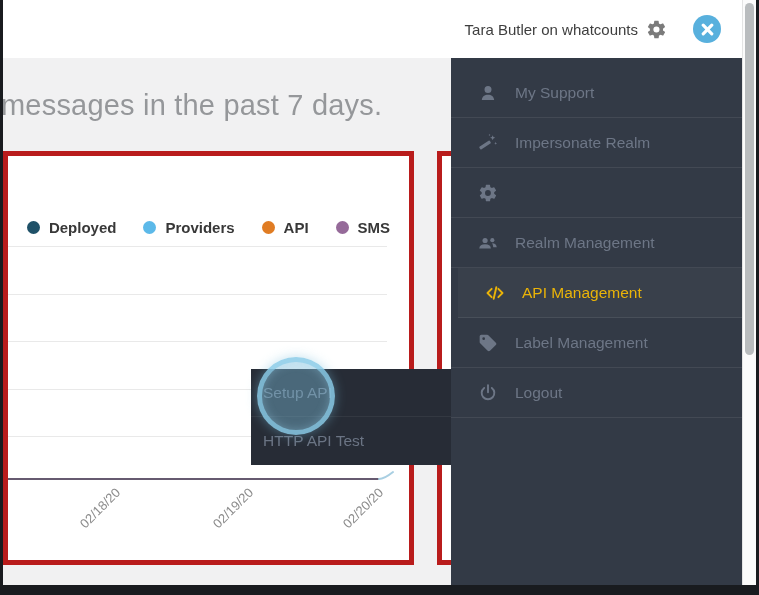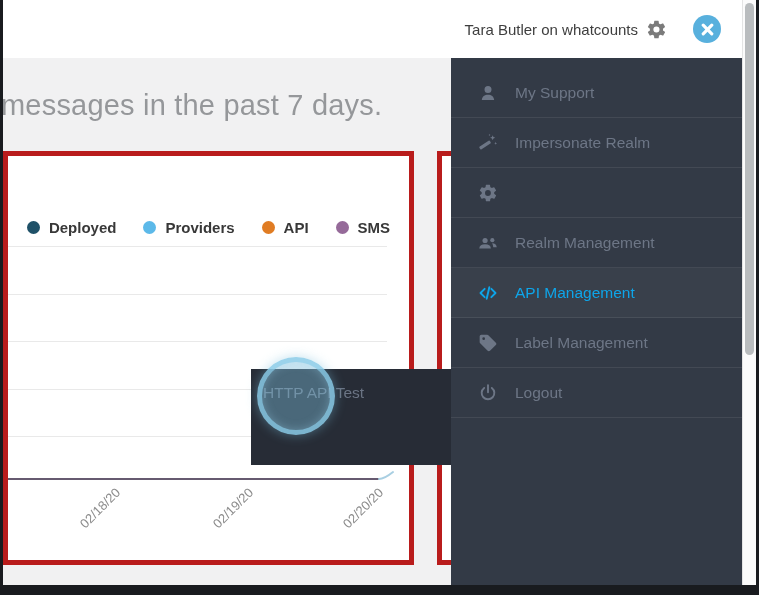--- a/index.html
+++ b/index.html
@@ -39,21 +39,21 @@
 
   .xlabel { position:absolute; font-size:13px; color:#8c8c8c; white-space:nowrap;
             transform:translate(-50%,-50%) rotate(-45deg); }
 
   
   .panel { position:absolute; left:451px; top:58px; width:291px; height:527px; background:#333a46;
            z-index:10; padding-top:10px; }
   .menu-item { height:50px; display:flex; align-items:center; padding-left:27px;
                border-bottom:1px solid rgba(255,255,255,.08); color:#6d7686; cursor:pointer;
                font-size:15.5px; }
-  .menu-item.active { color:#0ea5e9; background:rgba(255,255,255,.03); }
+  .menu-item.active { color:#eab308; background:rgba(255,255,255,.03);margin-left:7px; }
   .menu-icon { width:20px; height:20px; margin-right:17px; flex:0 0 auto; }
   .menu-icon svg { width:100%; height:100%; display:block; }
 
   
   .submenu { position:absolute; left:251px; top:369px; width:200px; height:96px;
              background:#272c36; z-index:20; }
   .submenu-item { height:48px; display:flex; align-items:center; padding-left:12px;
                   color:#6b7484; font-size:15.5px; cursor:pointer;
                   border-bottom:1px solid rgba(255,255,255,.06); }
   .submenu-item:last-child { border-bottom:none; }
@@ -204,20 +204,21 @@
           <svg viewBox="0 0 24 24" fill="none" stroke="currentColor" stroke-width="2.3" stroke-linecap="round">
             <path d="M7.4 5.9a7.6 7.6 0 1 0 9.2 0"></path>
             <line x1="12" y1="2.5" x2="12" y2="11"></line>
           </svg>
         </span>
         <span>Logout</span>
       </div>
     </div>
 
   <div class="submenu" id="submenu">
+      <div class="submenu-item">Setup API</div>
       <div class="submenu-item">HTTP API Test</div>
     </div>
 
   <div class="click-circle"></div>
 
   <div class="scrollbar">
     <div class="scroll-thumb"></div>
   </div>
 
   <div class="edge edge-l"></div>

